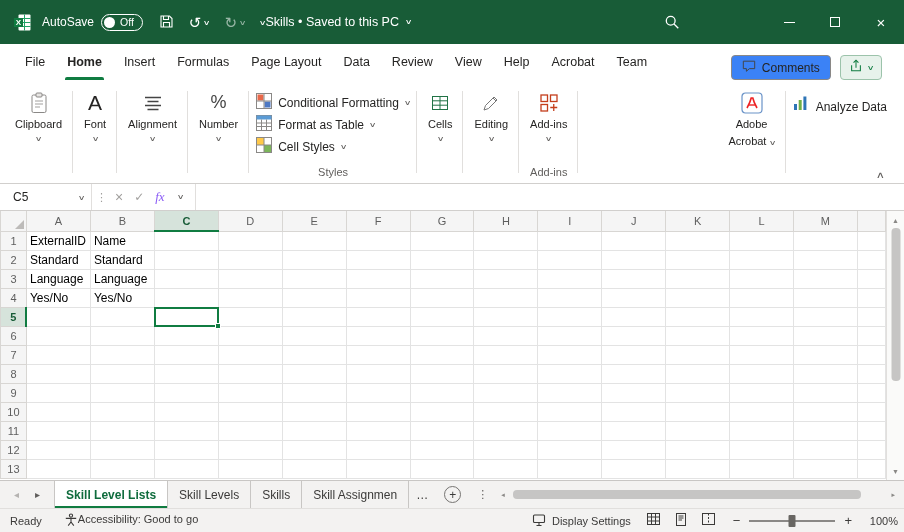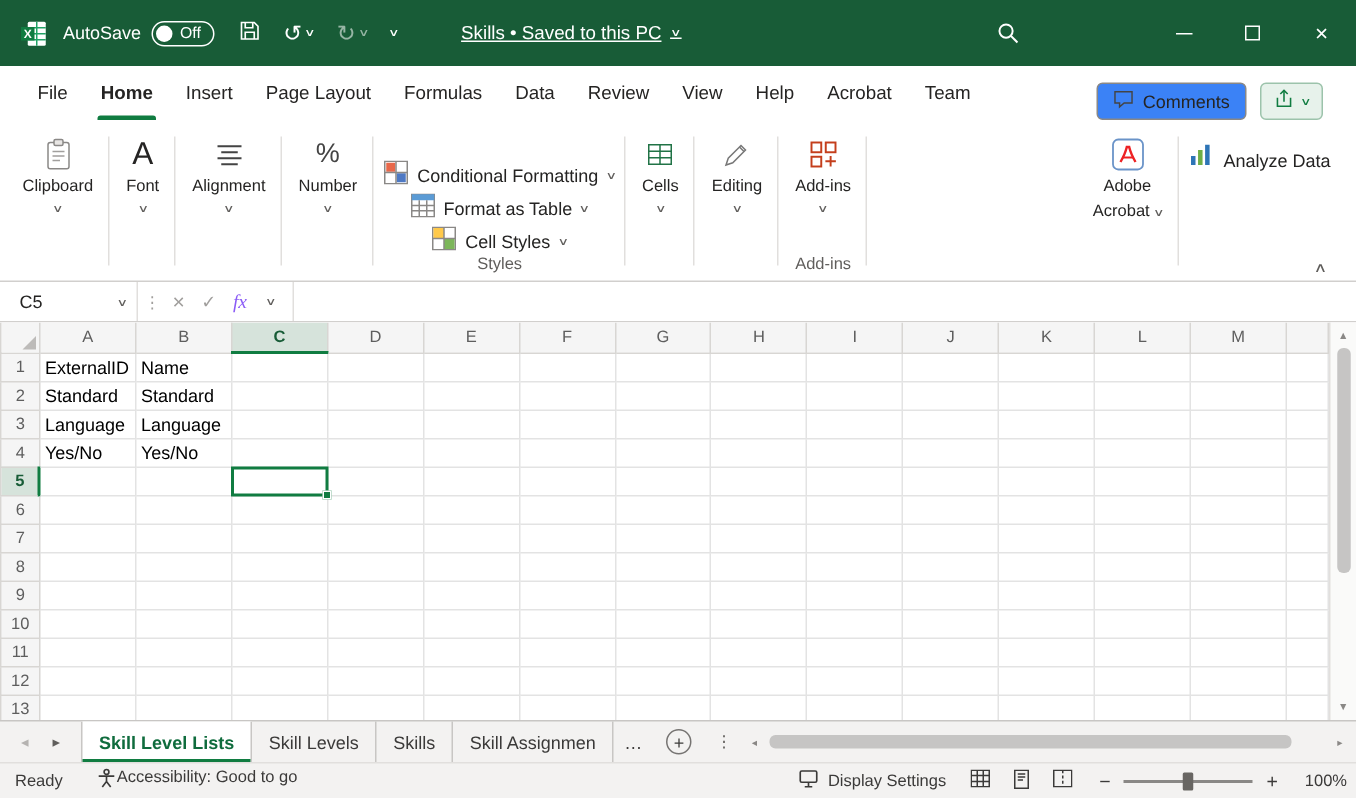--- a/index.html
+++ b/index.html
@@ -11,21 +11,21 @@
   .titlebar{flex:0 0 44px;background:#185C37;display:flex;align-items:center;color:#fff;}
   .tb-logo{margin:0 10px 0 13px;display:flex;}
   .autosave{display:flex;align-items:center;gap:7px;font-size:12px;}
   .as-toggle{display:flex;align-items:center;height:17px;border:1px solid #fff;border-radius:9px;padding:2px 8px 2px 2px;gap:5px;cursor:pointer;}
   .as-knob{width:11px;height:11px;border-radius:50%;background:#fff;}
   .as-state{font-size:10.5px;}
   .qat{display:flex;align-items:center;margin-left:16px;gap:15px;}
   .qat-btn{display:flex;align-items:center;gap:3px;font-size:15px;line-height:1;cursor:pointer;background:none;border:0;color:#fff;font-family:inherit;}
   .qat-btn.dim{opacity:.55;}
   .chev{font-size:7px;transform:scaleX(1.5);display:inline-block;}
-  .tb-title{display:flex;align-items:center;gap:7px;font-size:12.5px;margin-left:42px;white-space:nowrap;cursor:pointer;text-decoration:underline;}
+  .tb-title{display:flex;align-items:center;gap:7px;font-size:12.5px;white-space:nowrap;cursor:pointer;}
   .tb-spacer{flex:1;}
   .tb-search{margin-right:86px;display:flex;cursor:pointer;}
   .win-controls{display:flex;align-self:stretch;}
   .win-btn{width:46px;display:flex;align-items:center;justify-content:center;font-size:15px;cursor:pointer;background:none;border:0;color:#fff;}
   .glyph-min{width:11px;height:1px;background:#fff;}
   .glyph-max{width:10px;height:10px;border:1px solid #fff;}
 
   
   .ribbon-tabs{flex:0 0 36px;display:flex;align-items:flex-end;background:#fff;padding:0 22px 0 14px;}
   .rtab{position:relative;height:36px;display:flex;align-items:center;padding:0 11px;font-size:12.5px;color:#252423;cursor:pointer;}
@@ -38,21 +38,21 @@
 
   
   .ribbon{flex:0 0 104px;position:relative;background:#fff;border-bottom:1px solid #D1CFCD;display:flex;align-items:stretch;padding:3px 10px 0 4px;}
   .rgroup{position:relative;display:flex;flex-direction:column;align-items:center;padding:0 7px;}
   .rgroup.divider::after{content:"";position:absolute;right:0;top:8px;bottom:10px;width:1px;background:#E1DFDD;}
   .big-btn{display:flex;flex-direction:column;align-items:center;gap:3px;padding:7px 4px 0;background:none;border:0;font-family:inherit;cursor:pointer;}
   .ricon{height:25px;display:flex;align-items:center;justify-content:center;}
   .blabel{font-size:11px;color:#252423;line-height:1.25;white-space:nowrap;}
   .bchev{font-size:7px;color:#605E5C;transform:scaleX(1.5);display:inline-block;}
   .gcaption{margin-top:auto;padding-bottom:5px;font-size:11px;color:#605E5C;}
-  .styles-btns{display:flex;flex-direction:column;align-items:center;gap:3px;margin-top:24px;}
+  .styles-btns{display:flex;flex-direction:column;align-items:flex-start;gap:3px;margin-top:10px;}
   .row-btn{display:flex;align-items:center;gap:6px;background:none;border:0;font-family:inherit;font-size:12px;color:#252423;cursor:pointer;white-space:nowrap;}
   .r-spacer{flex:1;}
   .analysis-btn{display:flex;align-items:flex-end;gap:7px;background:none;border:0;font-family:inherit;font-size:12px;color:#252423;margin-top:12px;align-self:flex-start;cursor:pointer;white-space:nowrap;}
   .collapse-chev{position:absolute;right:20px;bottom:3px;font-size:9px;color:#605E5C;transform:scaleX(1.4);cursor:pointer;}
   .font-glyph{font-size:21px;color:#252423;}
   .num-glyph{font-size:18px;color:#444;}
 
   
   .formula-bar{flex:0 0 27px;display:flex;align-items:stretch;background:#fff;border-bottom:1px solid #D1CFCD;}
   .name-box{position:relative;width:92px;display:flex;align-items:center;padding-left:13px;font-size:12px;color:#252423;border-right:1px solid #E1DFDD;cursor:pointer;}
@@ -185,22 +185,22 @@
           <span>×</span>
         </button>
     </div>
   </div>
 
   <div class="ribbon-tabs">
     <div style="display:flex;align-items:stretch;">
         <div class="rtab">File</div>
         <div class="rtab active">Home</div>
         <div class="rtab">Insert</div>
+        <div class="rtab">Formulas</div>
         <div class="rtab">Page Layout</div>
-        <div class="rtab">Formulas</div>
         <div class="rtab">Data</div>
         <div class="rtab">Review</div>
         <div class="rtab">View</div>
         <div class="rtab">Help</div>
         <div class="rtab">Acrobat</div>
         <div class="rtab">Team</div>
       </div>
     <div class="rt-spacer"></div>
     <button class="comments-btn">
       <span>

